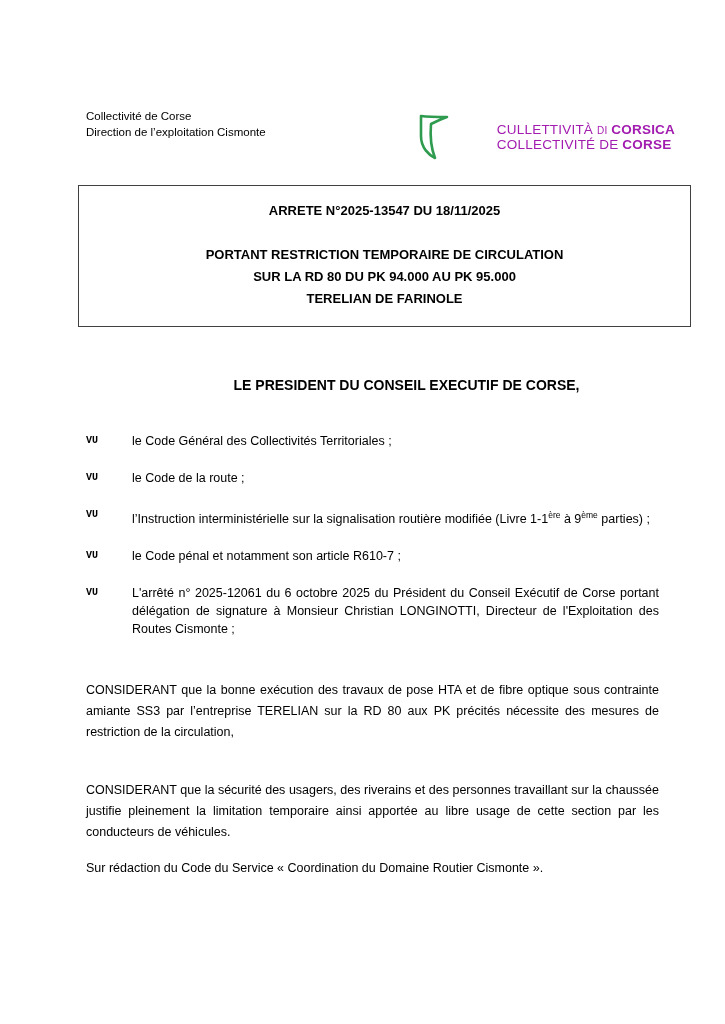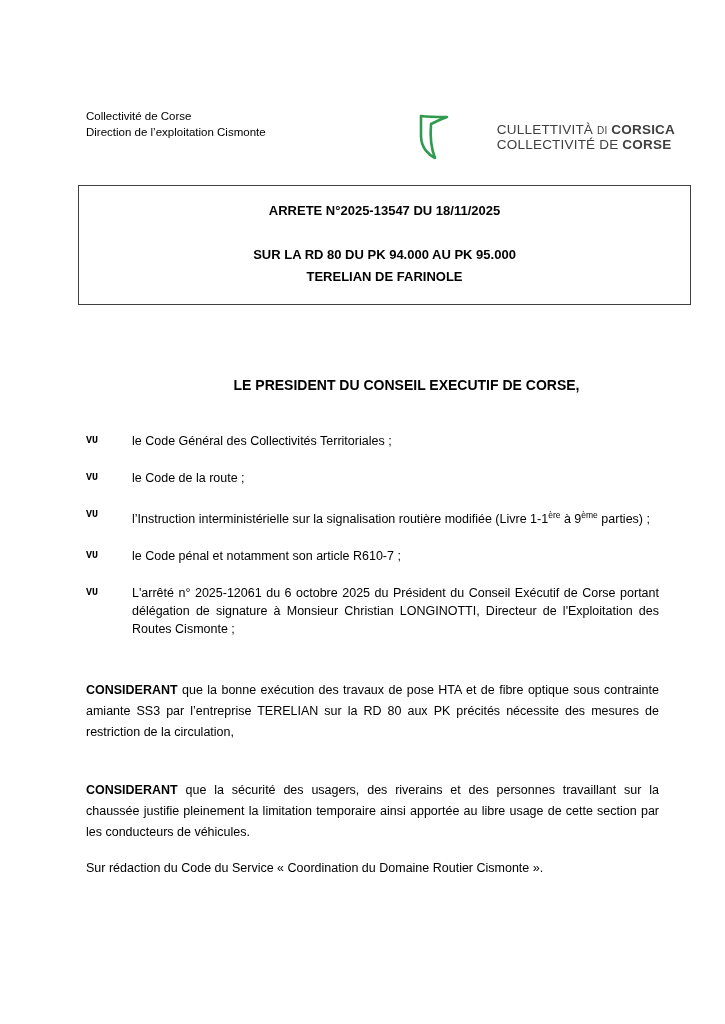--- a/index.html
+++ b/index.html
@@ -52,21 +52,21 @@
     position: relative;
     flex: 0 0 auto;
   }
   .logo-text {
     line-height: 14px;
   }
   .logo-line1, .logo-line2 {
     font-size: 13.5px;
     letter-spacing: 0.2px;
     white-space: nowrap;
-    color: #404040;
+    color: #a21caf;
     margin-left: 40px;
   }
   .logo-line1 .light, .logo-line2 .light {
     font-weight: 400;
   }
   .logo-line1 .bold, .logo-line2 .bold {
     font-weight: 700;
   }
   .logo-line1 .tiny {
     font-size: 10px;
@@ -133,21 +133,21 @@
 
   .considerant {
     position: absolute;
     left: 86px;
     width: 573px;
     font-size: 12.5px;
     line-height: 21px;
     text-align: justify;
   }
   .considerant b {
-    font-weight: 700;
+    font-weight: 400;
   }
   #considerant-0 { top: 680px; }
   #considerant-1 { top: 770px; margin-top: 10px; }
   .redaction {
     position: absolute;
     top: 858px;
     left: 86px;
     width: 573px;
     font-size: 12.5px;
     line-height: 21px;
@@ -176,20 +176,21 @@
         <div class="logo-line2">
           <span class="light">COLLECTIVITÉ DE </span><span class="bold">CORSE</span>
         </div>
       </div>
     </div>
   </div>
 
   <div class="title-box">
     <div class="line">ARRETE N°2025-13547 DU 18/11/2025</div>
     <div class="gap"></div>
+    <div class="line">PORTANT RESTRICTION TEMPORAIRE DE CIRCULATION</div>
     <div class="line">SUR LA RD 80 DU PK 94.000 AU PK 95.000</div>
     <div class="line">TERELIAN DE FARINOLE</div>
   </div>
 
   <div class="president">LE PRESIDENT DU CONSEIL EXECUTIF DE CORSE,</div>
 
   <div class="vu-list">
     <div class="vu-row">
       <div class="vu-label">VU</div>
       <div class="vu-text">le Code Général des Collectivités Territoriales ;</div>

